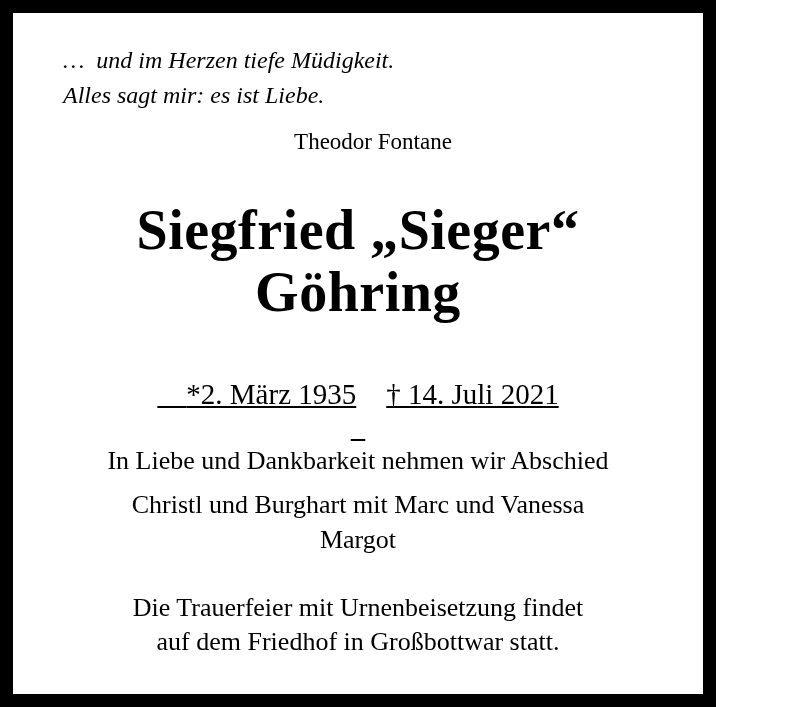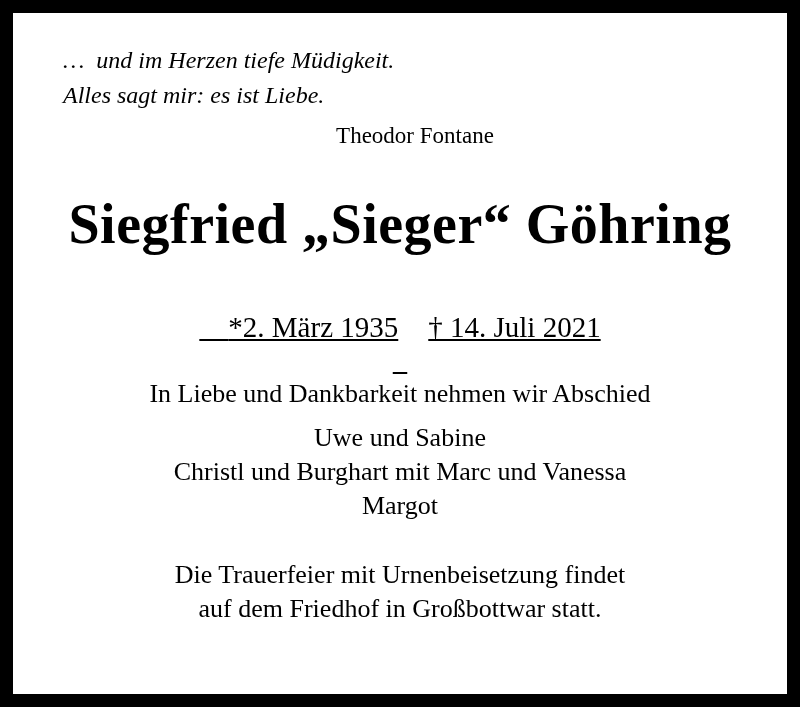--- a/index.html
+++ b/index.html
@@ -9,21 +9,21 @@
   }
   body {
     width: 800px;
     height: 707px;
     font-family: "Liberation Serif", serif;
     color: #000000;
     overflow: hidden;
   }
   .obituary {
     box-sizing: border-box;
-    width: 800px;
+    width: 716px;
     height: 707px;
     border: 13px solid #000000;
     background: #ffffff;
     padding: 30px 40px 20px 40px;
     display: flex;
     flex-direction: column;
   }
   .quote-block {
     text-align: left;
     font-style: italic;
@@ -31,21 +31,21 @@
     line-height: 1.45;
     padding-left: 10px;
   }
   .quote-line {
     white-space: pre;
   }
   .quote-author {
     font-style: normal;
     font-size: 23px;
     text-align: center;
-    margin-top: 6px;
+    margin-top: 12px;
     padding-left: 20px;
   }
   .name {
     text-align: center;
     font-weight: bold;
     font-size: 56px;
     letter-spacing: 0.5px;
     margin-top: 42px;
     line-height: 1.1;
   }
@@ -93,21 +93,20 @@
 
   <div class="name">Siegfried „Sieger“ Göhring</div>
 
   <div class="dates">
     <span>*2. März 1935</span><span class="sep"></span><span>† 14. Juli 2021</span>
   </div>
 
   <div class="section abschied">In Liebe und Dankbarkeit nehmen wir Abschied</div>
 
   <div class="section family">
-    <span class="fam-line">Uwe und Sabine</span>
     <span class="fam-line">Christl und Burghart mit Marc und Vanessa</span>
     <span class="fam-line">Margot</span>
   </div>
 
   <div class="section ceremony">
     <span class="cer-line">Die Trauerfeier mit Urnenbeisetzung findet</span>
     <span class="cer-line">auf dem Friedhof in Großbottwar statt.</span>
   </div>
 
 </div>

